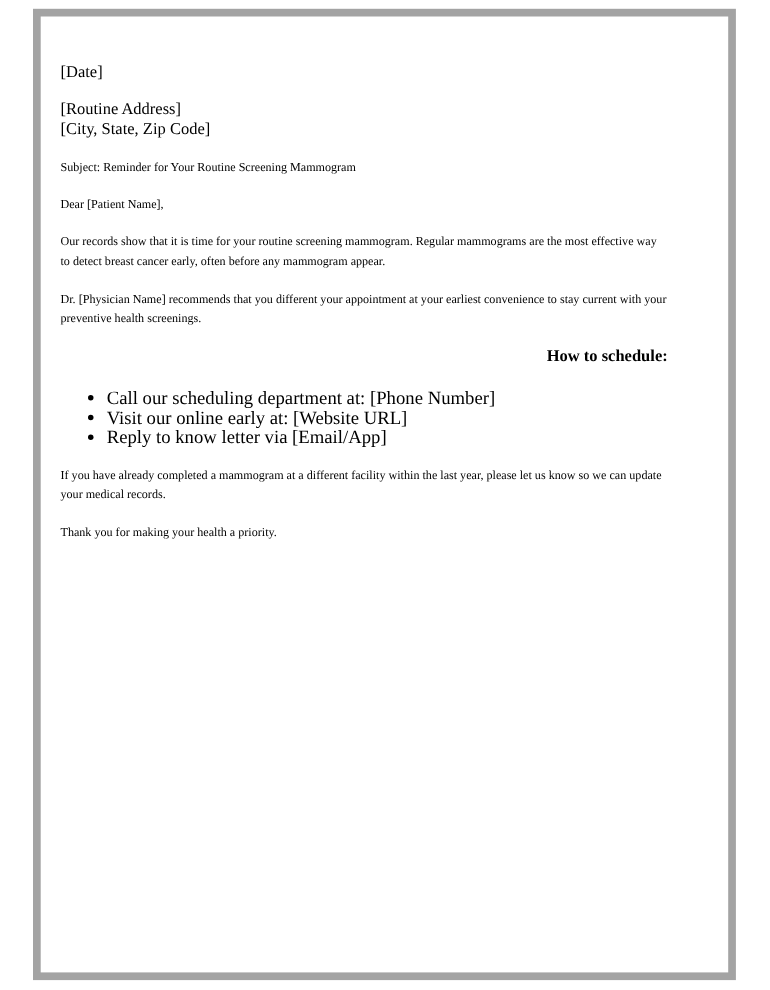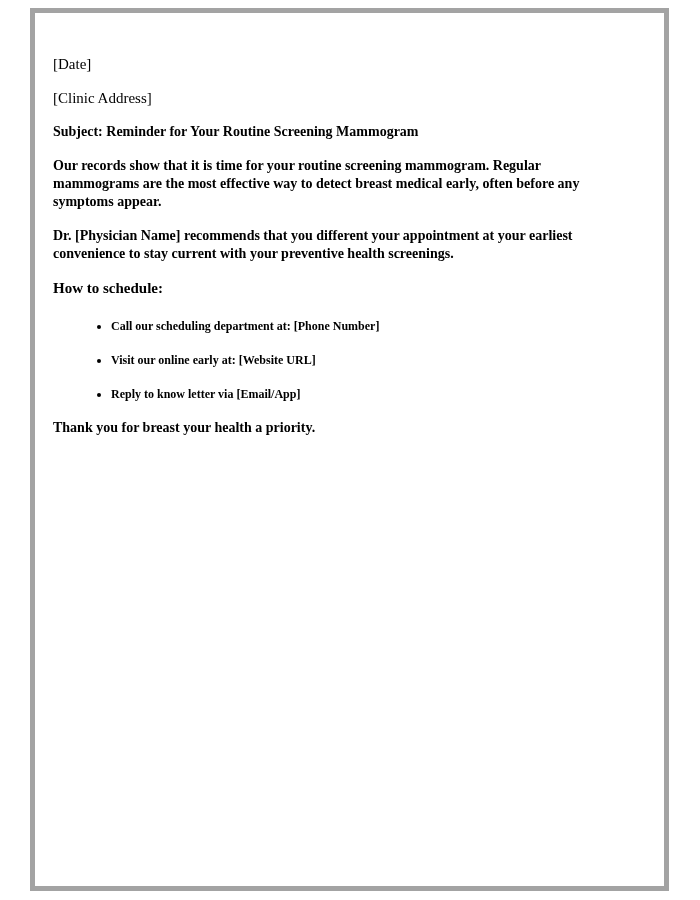--- a/index.html
+++ b/index.html
@@ -15,81 +15,83 @@
     color: #000000;
     position: relative;
   }
   .page {
     position: absolute;
     left: 30px;
     top: 8px;
     width: 639px;
     height: 883px;
     background: #ffffff;
-    border: 5px solid #a3a3a3;
+    border: 7px solid #a3a3a3;
     padding: 42px 55px 0 18px;
   }
   .line {
     font-size: 15px;
     line-height: 18px;
     margin: 0;
   }
   .block {
     margin: 0 0 16px 0;
   }
   p.para {
-    font-size: 14px;
+    font-size: 11px;
     line-height: 18px;
     margin: 0 0 16px 0;
-    font-weight: bold;
   }
   .bold-heading {
     font-weight: bold;
     font-size: 15px;
     line-height: 18px;
     margin: 0 0 20px 0;
+    text-align: right;
   }
   ul.schedule-list {
     margin: 0 0 16px 0;
     padding: 0 0 0 42px;
     list-style-type: disc;
   }
   ul.schedule-list li {
-    font-size: 12px;
+    font-size: 17px;
     line-height: 18px;
-    margin: 16px;
-    font-weight: bold;
+    margin: 0;
   }
 </style>
 </head>
 <body>
 
 <div class="page">
 
   <div class="block">
     <div class="line">[Date]</div>
   </div>
 
   <div class="block">
-    <div class="line">[Clinic Address]</div>
+    <div class="line">[Routine Address]</div>
+    <div class="line">[City, State, Zip Code]</div>
   </div>
 
   <p class="para">Subject: Reminder for Your Routine Screening Mammogram</p>
 
+  <p class="para">Dear [Patient Name],</p>
 
-  <p class="para">Our records show that it is time for your routine screening mammogram. Regular mammograms are the most effective way to detect breast medical early, often before any symptoms appear.</p>
+  <p class="para">Our records show that it is time for your routine screening mammogram. Regular mammograms are the most effective way to detect breast cancer early, often before any mammogram appear.</p>
 
   <p class="para">Dr. [Physician Name] recommends that you different your appointment at your earliest convenience to stay current with your preventive health screenings.</p>
 
   <p class="bold-heading">How to schedule:</p>
 
   <ul class="schedule-list">
     <li>Call our scheduling department at: [Phone Number]</li>
     <li>Visit our online early at: [Website URL]</li>
     <li>Reply to know letter via [Email/App]</li>
   </ul>
 
+  <p class="para">If you have already completed a mammogram at a different facility within the last year, please let us know so we can update your medical records.</p>
 
-  <p class="para">Thank you for breast your health a priority.</p>
+  <p class="para">Thank you for making your health a priority.</p>
 
 
 
 </div>
 
 </body></html>

